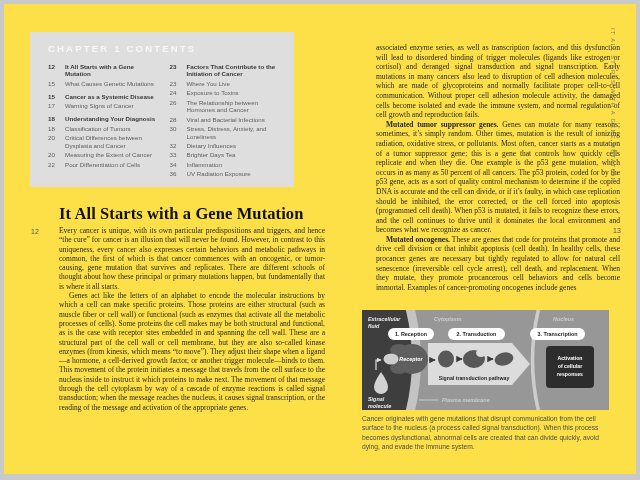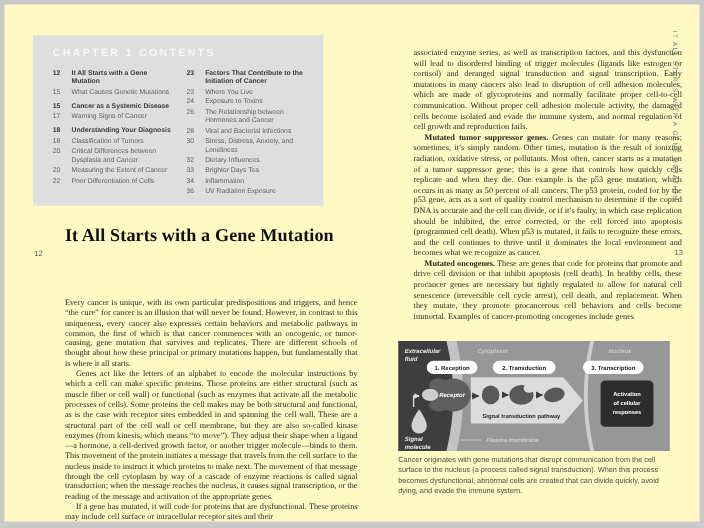--- a/index.html
+++ b/index.html
@@ -1,19 +1,19 @@
 <!DOCTYPE html>
 <html><head>
 <meta charset="utf-8">
 <style>
   * { margin:0; padding:0; box-sizing:border-box; }
   html,body { background:#ffffff; }
   .screen {
     position:relative; width:640px; height:480px; overflow:hidden;
-    background:#fef9c3; border:4px solid #c9c9c9; border-bottom-width:6px;
+    background:#fde047; border:4px solid #c9c9c9; border-bottom-width:6px;
     font-family:"Liberation Sans", sans-serif;
   }
   
   .toc-box {
     position:absolute; left:26px; top:28px; width:264px; height:155px;
     background:#dedede; padding:11px 16px 8px 18px; overflow:hidden;
   }
   .toc-header {
     font-size:9.5px; font-weight:bold; letter-spacing:2.2px; color:#f7f7f7;
     margin-bottom:7px; white-space:nowrap;
@@ -32,21 +32,21 @@
   .pn-right { left:604px; top:223px; width:18px; text-align:center; }
   .chapter-heading {
     position:absolute; left:55px; top:200px; width:268px;
     font-family:"Liberation Serif", serif; font-weight:bold;
     font-size:16.5px; color:#101010; letter-spacing:0.1px;
   }
   .body-col {
     position:absolute; font-family:"Liberation Serif", serif;
     color:#262626; text-align:justify;
   }
-  .left-col { left:55px; top:222px; width:266px; font-size:7.5px; line-height:9.3px;margin-top:44px; }
+  .left-col { left:55px; top:222px; width:266px; font-size:7.5px; line-height:9.3px; }
   .right-col { left:372px; top:39px; width:244px; font-size:7.5px; line-height:9.6px; }
   .body-col p { margin:0; }
   .body-col p.indent { text-indent:10px;font-family:Liberation Serif, serif; }
   .vertical-runner {
     position:absolute; left:606px; top:24px; height:210px;
     writing-mode:vertical-rl; font-size:5.8px; letter-spacing:1.3px;
     color:#787878; white-space:nowrap;
   }
   
   .figure-wrap { position:absolute; left:358px; top:306px; width:247px; height:100px; }
@@ -151,21 +151,20 @@
     </div>
   </div>
 
   <div class="page-number pn-left">12</div>
 
   <h1 class="chapter-heading">It All Starts with a Gene Mutation</h1>
 
   <div class="body-col left-col">
     <p>Every cancer is unique, with its own particular predispositions and triggers, and hence “the cure” for cancer is an illusion that will never be found. However, in contrast to this uniqueness, every cancer also expresses certain behaviors and metabolic pathways in common, the first of which is that cancer commences with an oncogenic, or tumor-causing, gene mutation that survives and replicates. There are different schools of thought about how these principal or primary mutations happen, but fundamentally that is where it all starts.</p>
     <p class="indent">Genes act like the letters of an alphabet to encode the molecular instructions by which a cell can make specific proteins. Those proteins are either structural (such as muscle fiber or cell wall) or functional (such as enzymes that activate all the metabolic processes of cells). Some proteins the cell makes may be both structural and functional, as is the case with receptor sites embedded in and spanning the cell wall. These are a structural part of the cell wall or cell membrane, but they are also so-called kinase enzymes (from kinesis, which means “to move”). They adjust their shape when a ligand—a hormone, a cell-derived growth factor, or another trigger molecule—binds to them. This movement of the protein initiates a message that travels from the cell surface to the nucleus inside to instruct it which proteins to make next. The movement of that message through the cell cytoplasm by way of a cascade of enzyme reactions is called signal transduction; when the message reaches the nucleus, it causes signal transcription, or the reading of the message and activation of the appropriate genes.</p>
-    <p class="indent">If a gene has mutated, it will code for proteins that are dysfunctional. These proteins may include cell surface or intracellular receptor sites and their</p>
   </div>
 
   <div class="body-col right-col">
     <p>associated enzyme series, as well as transcription factors, and this dysfunction will lead to disordered binding of trigger molecules (ligands like estrogen or cortisol) and deranged signal transduction and signal transcription. Early mutations in many cancers also lead to disruption of cell adhesion molecules, which are made of glycoproteins and normally facilitate proper cell-to-cell communication. Without proper cell adhesion molecule activity, the damaged cells become isolated and evade the immune system, and normal regulation of cell growth and reproduction fails.</p>
     <p class="indent"><b>Mutated tumor suppressor genes.</b><span> Genes can mutate for many reasons; sometimes, it’s simply random. Other times, mutation is the result of ionizing radiation, oxidative stress, or pollutants. Most often, cancer starts as a mutation of a tumor suppressor gene; this is a gene that controls how quickly cells replicate and when they die. One example is the p53 gene mutation, which occurs in as many as 50 percent of all cancers. The p53 protein, coded for by the p53 gene, acts as a sort of quality control mechanism to determine if the copied DNA is accurate and the cell can divide, or if it’s faulty, in which case replication should be inhibited, the error corrected, or the cell forced into apoptosis (programmed cell death). When p53 is mutated, it fails to recognize these errors, and the cell continues to thrive until it dominates the local environment and becomes what we recognize as cancer.</span></p>
     <p class="indent"><b>Mutated oncogenes.</b><span> These are genes that code for proteins that promote and drive cell division or that inhibit apoptosis (cell death). In healthy cells, these procancer genes are necessary but tightly regulated to allow for natural cell senescence (irreversible cell cycle arrest), cell death, and replacement. When they mutate, they promote procancerous cell behaviors and cells become immortal. Examples of cancer-promoting oncogenes include genes</span></p>
   </div>
 
   <div class="vertical-runner">IT ALL STARTS WITH A GENE MUTATION</div>
   <div class="page-number pn-right">13</div>

